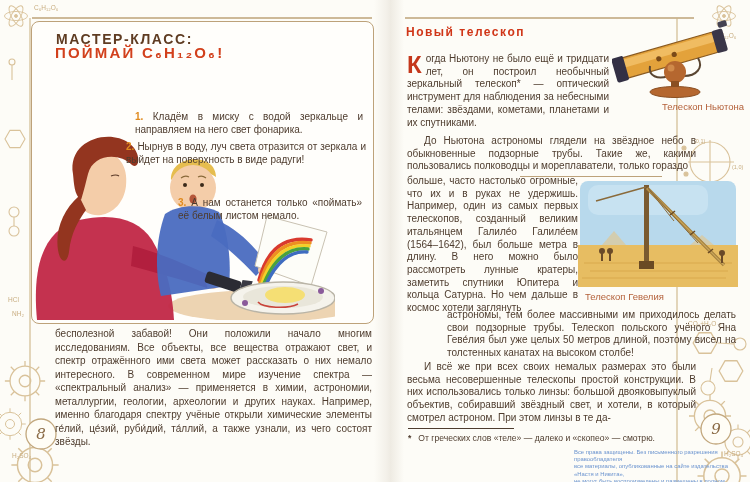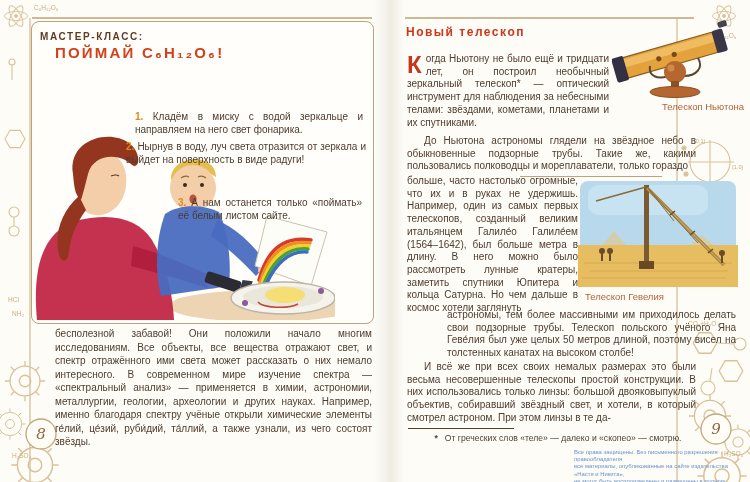--- a/index.html
+++ b/index.html
@@ -6,21 +6,21 @@
   .spread{position:relative;width:750px;height:482px;background:#fdfcf7;overflow:hidden;
           font-family:"Liberation Sans",sans-serif;color:#4e3c2e;}
   .abs{position:absolute;}
   svg{display:block;}
   .doodle-layer{left:0;top:0;z-index:0;}
   .gutter{left:374px;top:0;width:30px;height:482px;z-index:1;
     background:linear-gradient(90deg,rgba(110,85,50,0) 0%,rgba(110,85,50,.07) 42%,rgba(110,85,50,.10) 55%,rgba(110,85,50,0) 100%);}
   
   .card{left:31px;top:21px;width:341px;height:301px;border:1.6px solid #bda27a;border-radius:8px;
         background:#fffefb;z-index:2;}
-  .kicker{left:40px;top:31px;font-weight:bold;font-size:10px;letter-spacing:1.6px;color:#5f3c22;z-index:3;}
+  .kicker{left:56px;top:31px;font-weight:bold;font-size:14px;letter-spacing:1.6px;color:#5f3c22;z-index:3;}
   .rainbow-title{left:55px;top:44px;font-weight:bold;font-size:15px;letter-spacing:2.2px;color:#d2401c;z-index:3;}
   .intro{left:55px;top:66px;width:293px;z-index:3;}
   .bodytext{font-size:10px;line-height:13.2px;text-align:justify;color:#4e3c2e;hyphens:auto;}
   .step{z-index:4;}
   .stepnum{color:#e08a1e;font-weight:bold;}
   .illu{left:33px;top:124px;z-index:3;}
   .left-body{left:55px;top:327px;width:317px;line-height:13.5px;z-index:2;}
   .pagenum{width:30px;text-align:center;font-family:"DejaVu Serif",serif;font-style:italic;
            font-size:15px;color:#8a6a45;z-index:3;}
   
@@ -31,21 +31,21 @@
   .p2c{left:407px;top:309px;width:289px;z-index:3;margin-left:40px;}
   .p3{left:407px;top:361px;width:289px;text-indent:17px;z-index:3;}
   .rp{line-height:12.7px;}
   .dropcap{float:left;font-weight:bold;font-size:24px;line-height:21px;color:#c4371b;margin:1px 4px 0 0;}
   .fig-newton{left:612px;top:16px;z-index:3;}
   .cap-newton{left:606px;top:101px;width:138px;text-align:right;font-size:9.5px;color:#b35f38;z-index:4;}
   .fig-hevel{left:578px;top:179px;z-index:3;}
   .cap-hevel{left:585px;top:291px;font-size:9.5px;color:#b35f38;z-index:4;}
   .rule-mid{left:520px;top:176px;width:142px;height:0;border-top:1.4px solid #bda27a;z-index:2;}
   .fn-rule{left:408px;top:428px;width:106px;height:0;border-top:1.6px solid #4e3c2e;z-index:3;}
-  .footnote{left:408px;top:433px;width:300px;font-size:8.6px;line-height:11px;color:#4e3c2e;z-index:3;text-align:center;}
+  .footnote{left:408px;top:433px;width:300px;font-size:8.6px;line-height:11px;color:#4e3c2e;z-index:3;}
   .fn-star{font-weight:bold;margin-right:7px;}
   .watermark{left:574px;top:449px;width:168px;font-size:5.9px;line-height:7.2px;color:#6a93cf;z-index:5;}
   .doodle-label{position:absolute;font-size:6.5px;color:#c8ad80;z-index:0;font-family:"Liberation Sans",sans-serif;}
 </style>
 </head>
 <body>
 
 <div class="spread">
 
   <svg class="abs doodle-layer" width="750" height="482" viewBox="0 0 750 482">
@@ -120,21 +120,21 @@
   <div class="abs step bodytext" style="left:135px;top:110px;width:228px">
     <span class="stepnum">1.</span>
     <span>Кладём в миску с водой зеркальце и направляем на него свет фонарика.</span>
   </div>
   <div class="abs step bodytext" style="left:126px;top:140px;width:240px">
     <span class="stepnum">2.</span>
     <span>Нырнув в воду, луч света отразится от зеркала и выйдет на поверхность в виде радуги!</span>
   </div>
   <div class="abs step bodytext" style="left:178px;top:196px;width:184px">
     <span class="stepnum">3.</span>
-    <span>А нам останется только «поймать» её белым листом сайте.</span>
+    <span>А нам останется только «поймать» её белым листом немало.</span>
   </div>
 
   <svg class="abs illu" width="302" height="196" viewBox="0 0 302 196">
     <ellipse cx="230" cy="182" rx="95" ry="16" fill="#dba96a" opacity="0.5"></ellipse>
 
     <path d="M4,196 C-1,142 10,106 46,96 C82,88 106,96 119,116 C131,136 139,162 141,196 Z" fill="#c12746" opacity="0.95"></path>
     <path d="M55,30 C80,21 96,38 93,62 C91,79 80,89 68,91 C50,93 42,79 45,58 Z" fill="#f4cda9"></path>
     <path d="M40,50 C34,16 76,4 96,19 C109,29 107,46 99,41 C86,28 60,30 55,50 C52,62 50,70 48,76 C41,71 41,59 40,50 Z" fill="#93351f"></path>
     <path d="M46,72 C30,86 22,106 25,126 C27,139 34,141 36,128 C38,108 46,96 53,86 Z" fill="#93351f"></path>
     <path d="M78,52 q5,-2 8,0" stroke="#5a3a28" stroke-width="1.2" fill="none"></path>

